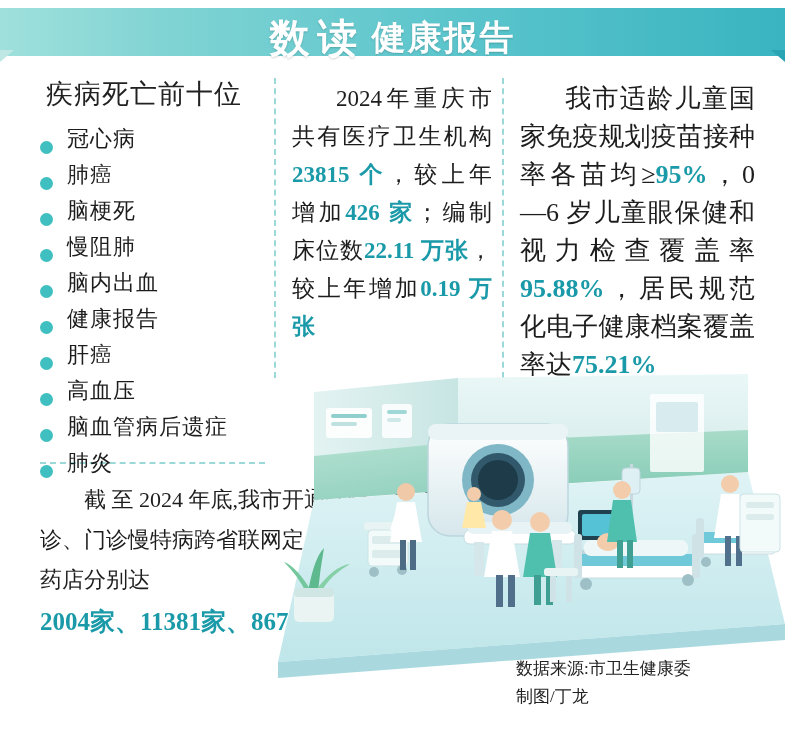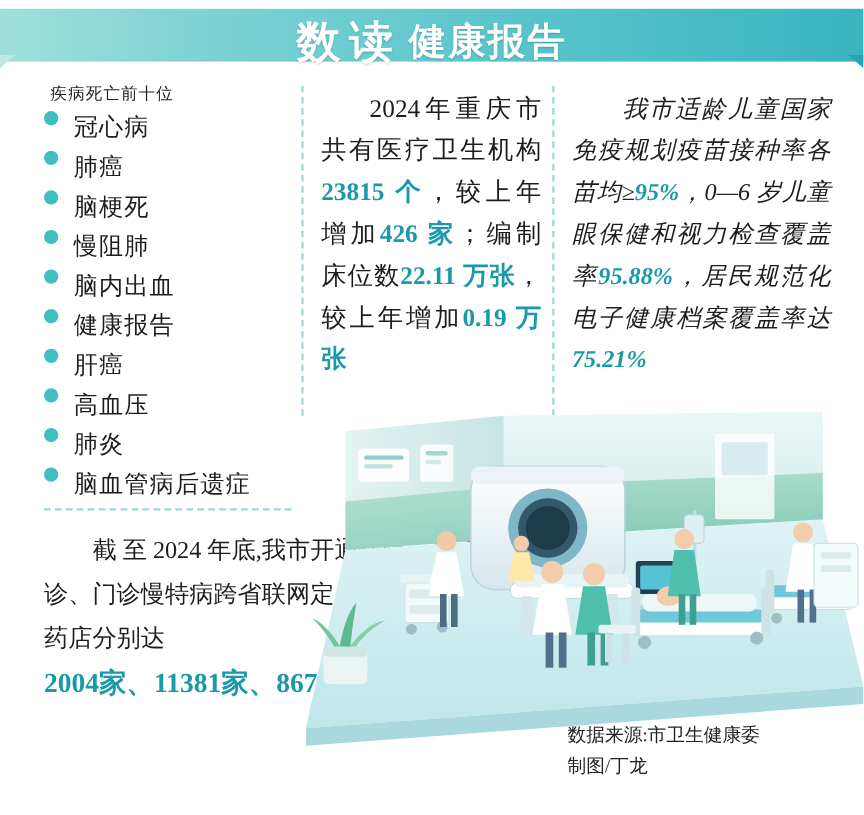--- a/index.html
+++ b/index.html
@@ -85,29 +85,29 @@
   }
 
   
   .list-block {
     position: absolute;
     left: 40px;
     top: 76px;
     width: 225px;
   }
   .list-title {
-    font-size: 15px;
+    font-size: 27px;
     color: #222;
     letter-spacing: 1px;
     margin-bottom: 6px;
     padding-left: 6px;
   }
   .list-item {
     display: flex;
-    align-items: flex-start;
+    align-items: flex-end;
     height: 36px;
     font-size: 22px;
     color: #1d1d1d;
     letter-spacing: 1px;
   }
   .dot {
     width: 13px;
     height: 13px;
     border-radius: 50%;
     background: #3fbfbf;
@@ -129,26 +129,25 @@
     letter-spacing: 0px;
   }
   .mid-block .indent { display: inline-block; width: 44px; }
 
   
   .right-block {
     position: absolute;
     left: 520px;
     top: 80px;
     width: 235px;
-    font-size: 22px;
+    font-size: 26px;
     line-height: 38px;
     color: #1d1d1d;
     text-align: justify;
     text-justify: inter-ideograph;
-    font-style: italic;
   }
   .right-block .indent { display: inline-block; width: 44px; }
 
   
   .bottom-block {
     position: absolute;
     left: 40px;
     top: 480px;
     width: 450px;
     font-size: 22px;
@@ -231,25 +230,25 @@
   <div class="list-item">
     <span class="dot"></span>
     <span>肝癌</span>
   </div>
   <div class="list-item">
     <span class="dot"></span>
     <span>高血压</span>
   </div>
   <div class="list-item">
     <span class="dot"></span>
+    <span>脑血管病后遗症</span>
+  </div>
+  <div class="list-item">
+    <span class="dot"></span>
     <span>肺炎</span>
-  </div>
-  <div class="list-item">
-    <span class="dot"></span>
-    <span>脑血管病后遗症</span>
   </div>
 </div>
 
 <div class="mid-block">
   <span class="indent"></span><span>2024年重庆市共有医疗卫生机构</span><span class="tealnum">23815 个</span><span>，较上年增加</span><span class="tealnum">426 家</span><span>；编制床位数</span><span class="tealnum">22.11 万张</span><span>，较上年增加</span><span class="tealnum">0.19 万张</span>
 </div>
 
 <div class="right-block">
   <span class="indent"></span><span>我市适龄儿童国家免疫规划疫苗接种率各苗均</span><span>≥</span><span class="tealnum">95%</span><span>，0—6 岁儿童眼保健和视力检查覆盖率</span><span class="tealnum">95.88%</span><span>，居民规范化电子健康档案覆盖率达</span><span class="tealnum">75.21%</span>
 </div>

